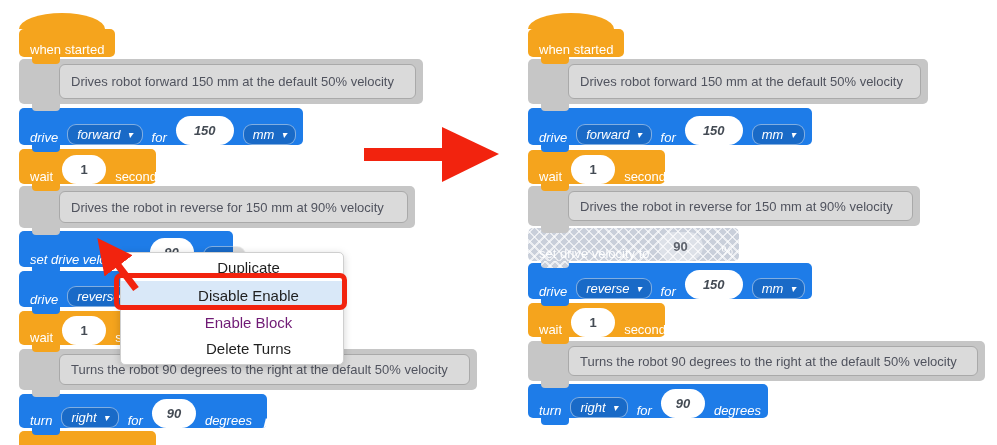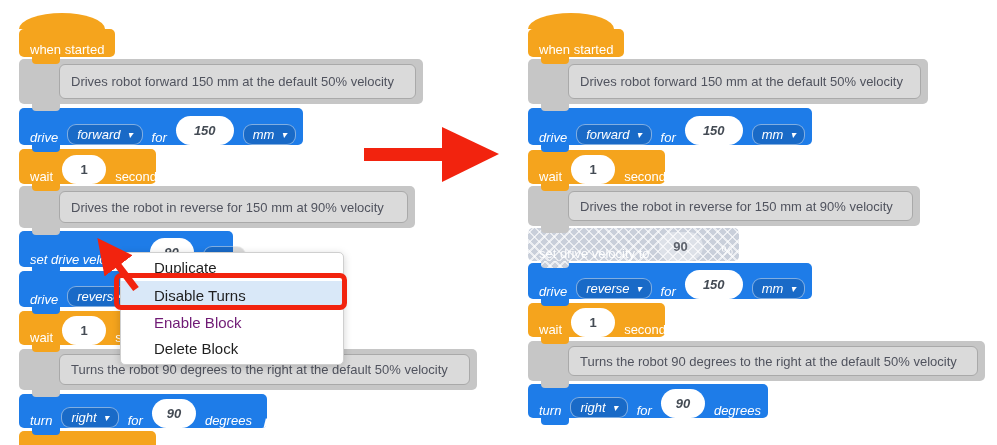--- a/index.html
+++ b/index.html
@@ -61,21 +61,21 @@
   .disabled-block .oval{background:rgba(255,255,255,0.38);color:#5e636d;}
   .disabled-block .dd{background:transparent;border-color:transparent;color:rgba(255,255,255,0.9);}
 
   
   .menu{
     position:absolute;left:120px;top:252px;width:222px;z-index:20;
     background:#fff;border:1px solid #CFCFCF;border-radius:5px;
     box-shadow:0 2px 8px rgba(0,0,0,0.18);padding:2px 0;
     font-size:15px;color:#1f1f1f;
   }
-  .menu-item{height:26px;line-height:26px;padding-left:33px;white-space:nowrap;}
+  .menu-item{height:26px;line-height:26px;padding-left:33px;white-space:nowrap;text-align:center;}
   .menu-item.highlighted{background:#D9E8F8;height:29px;line-height:29px;}
   .menu-item.disabled{color:#701a75;}
 
   .red-rect{
     position:absolute;left:114px;top:273px;width:233px;height:37px;z-index:30;
     border:5px solid #F2230E;border-radius:7px;box-sizing:border-box;pointer-events:none;
   }
   .annotation{position:absolute;z-index:40;pointer-events:none;}
 </style>
 </head>
@@ -161,23 +161,23 @@
       <span>for</span>
       <span class="oval small">90</span>
       <span>degrees</span>
       <span class="play">▶</span>
     </div>
 
     <div class="block orange" style="left:19px;top:431px;width:137px;height:20px"></div>
 
     <div class="menu">
       <div class="menu-item">Duplicate</div>
-      <div class="menu-item highlighted">Disable Turns</div>
+      <div class="menu-item highlighted">Disable Enable</div>
       <div class="menu-item disabled">Enable Block</div>
-      <div class="menu-item">Delete Block</div>
+      <div class="menu-item">Delete Turns</div>
     </div>
 
     <div class="red-rect"></div>
 
     <svg class="annotation" style="left:90px;top:235px;width:60px;height:62px" viewBox="0 0 60 62">
       <defs>
         <marker id="ah" markerWidth="5" markerHeight="5" refX="3.2" refY="2.5" orient="auto">
           <polygon points="0,0 5,2.5 0,5" fill="#F2230E"></polygon>
         </marker>
       </defs>

